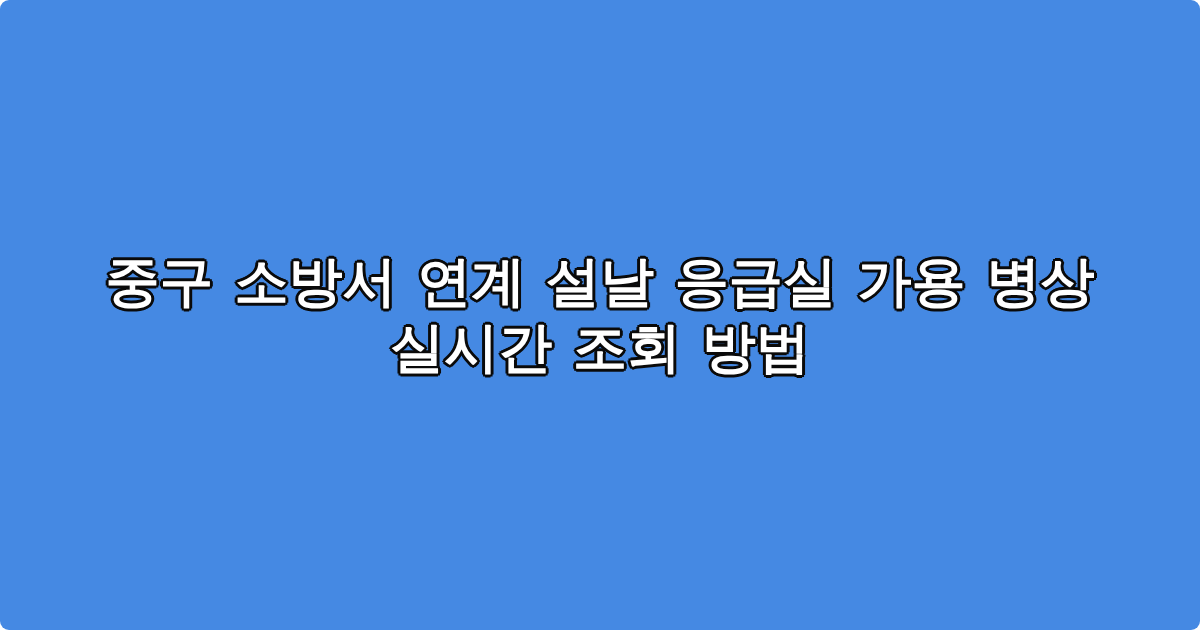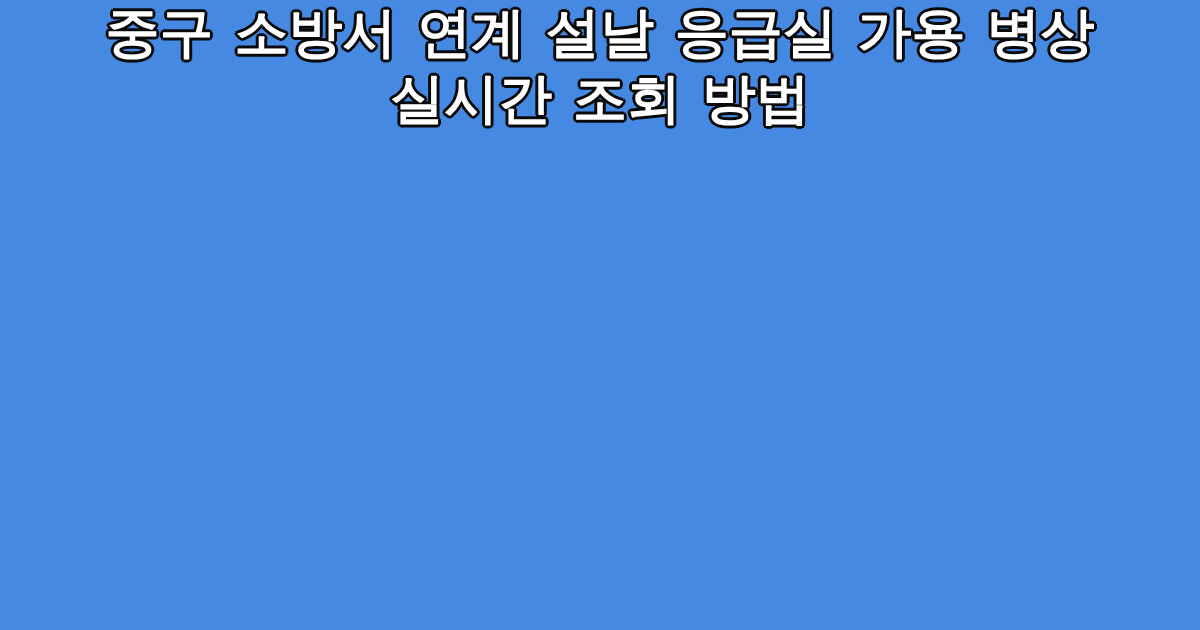--- a/index.html
+++ b/index.html
@@ -13,22 +13,24 @@
     overflow: hidden;
     font-family: "DejaVu Sans", "Liberation Sans", sans-serif;
   }
 
   .card {
     position: relative;
     width: 1200px;
     height: 630px;
     box-sizing: border-box;
     display: flex;
+    align-items: center;
     justify-content: center;
     background: #4589E3;
+    border-radius: 9px;
   }
 
   .title-block {
     width: 1070px;
     text-align: center;
     padding: 0 20px;
     box-sizing: border-box;
   }
 
   .headline {

